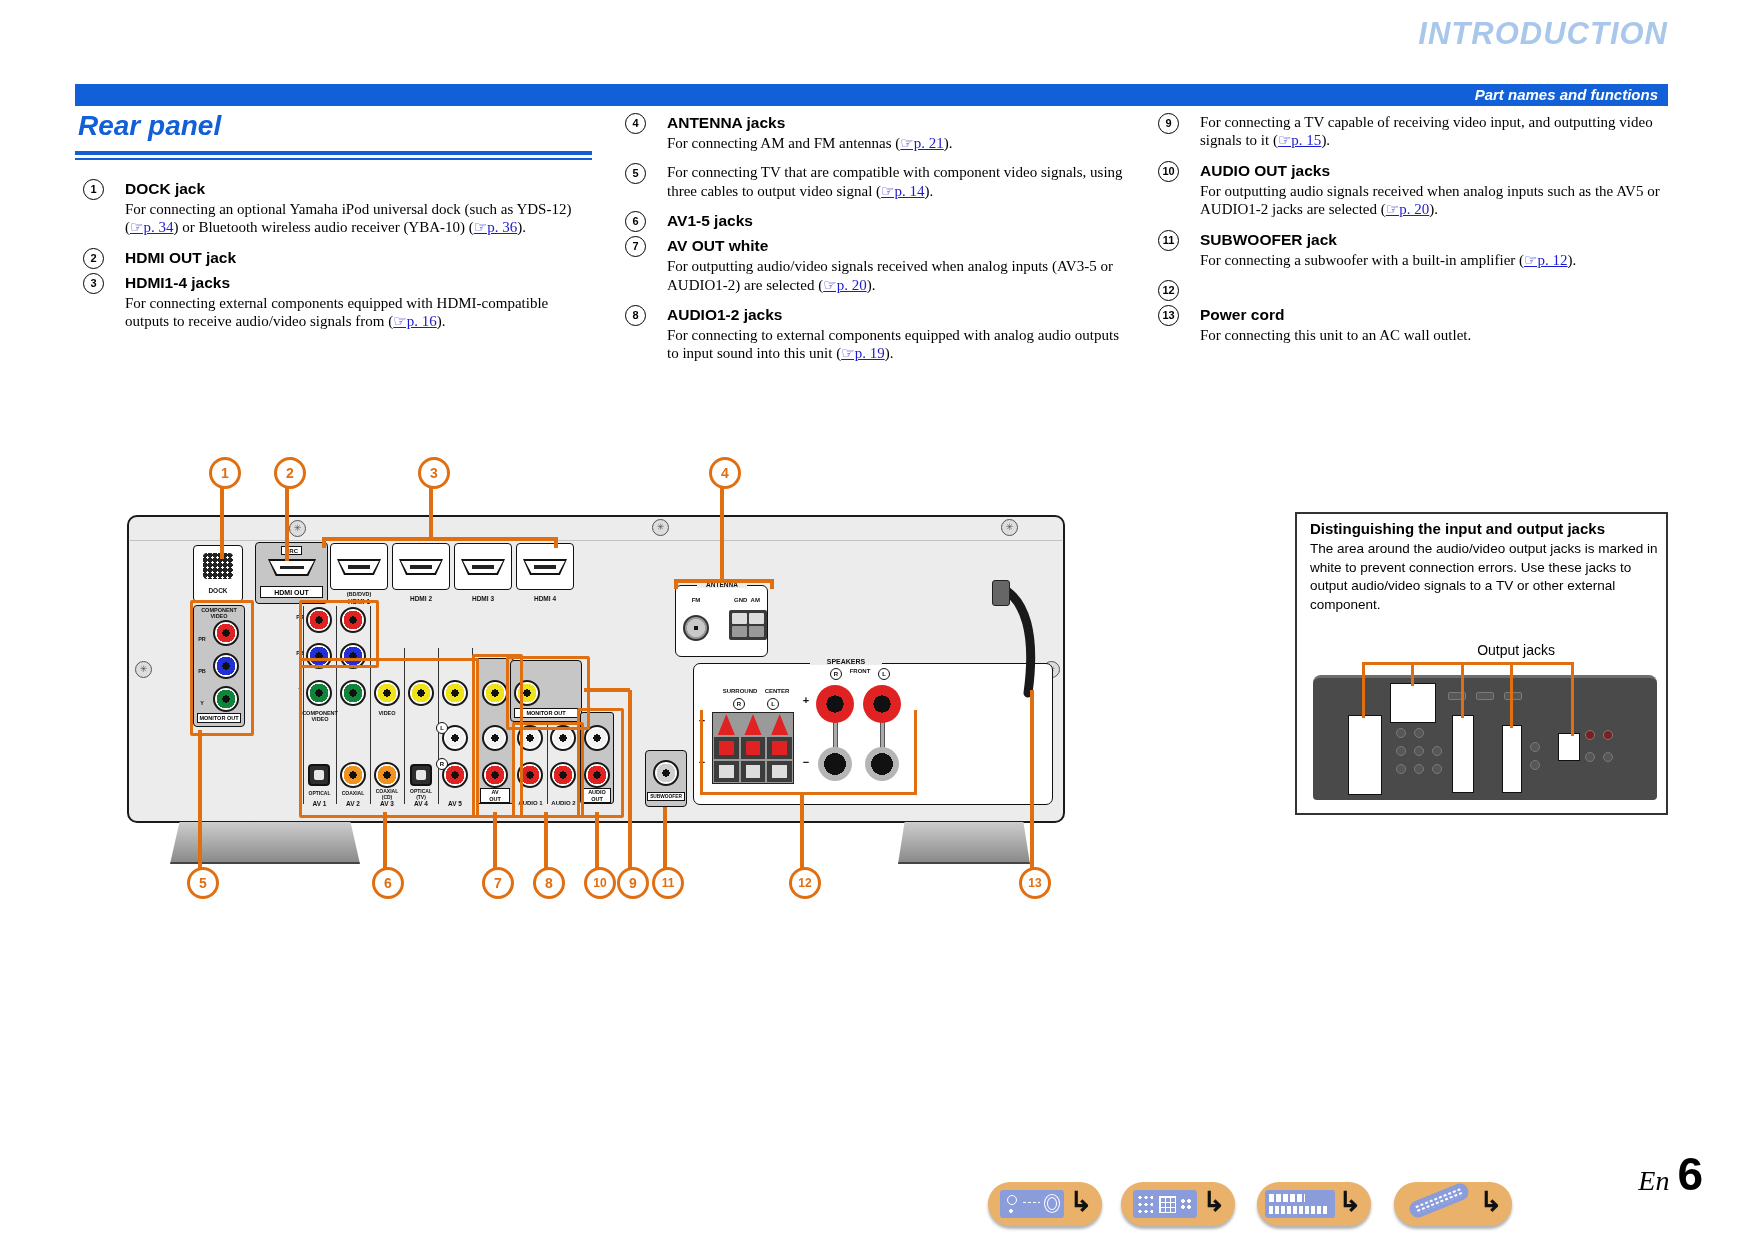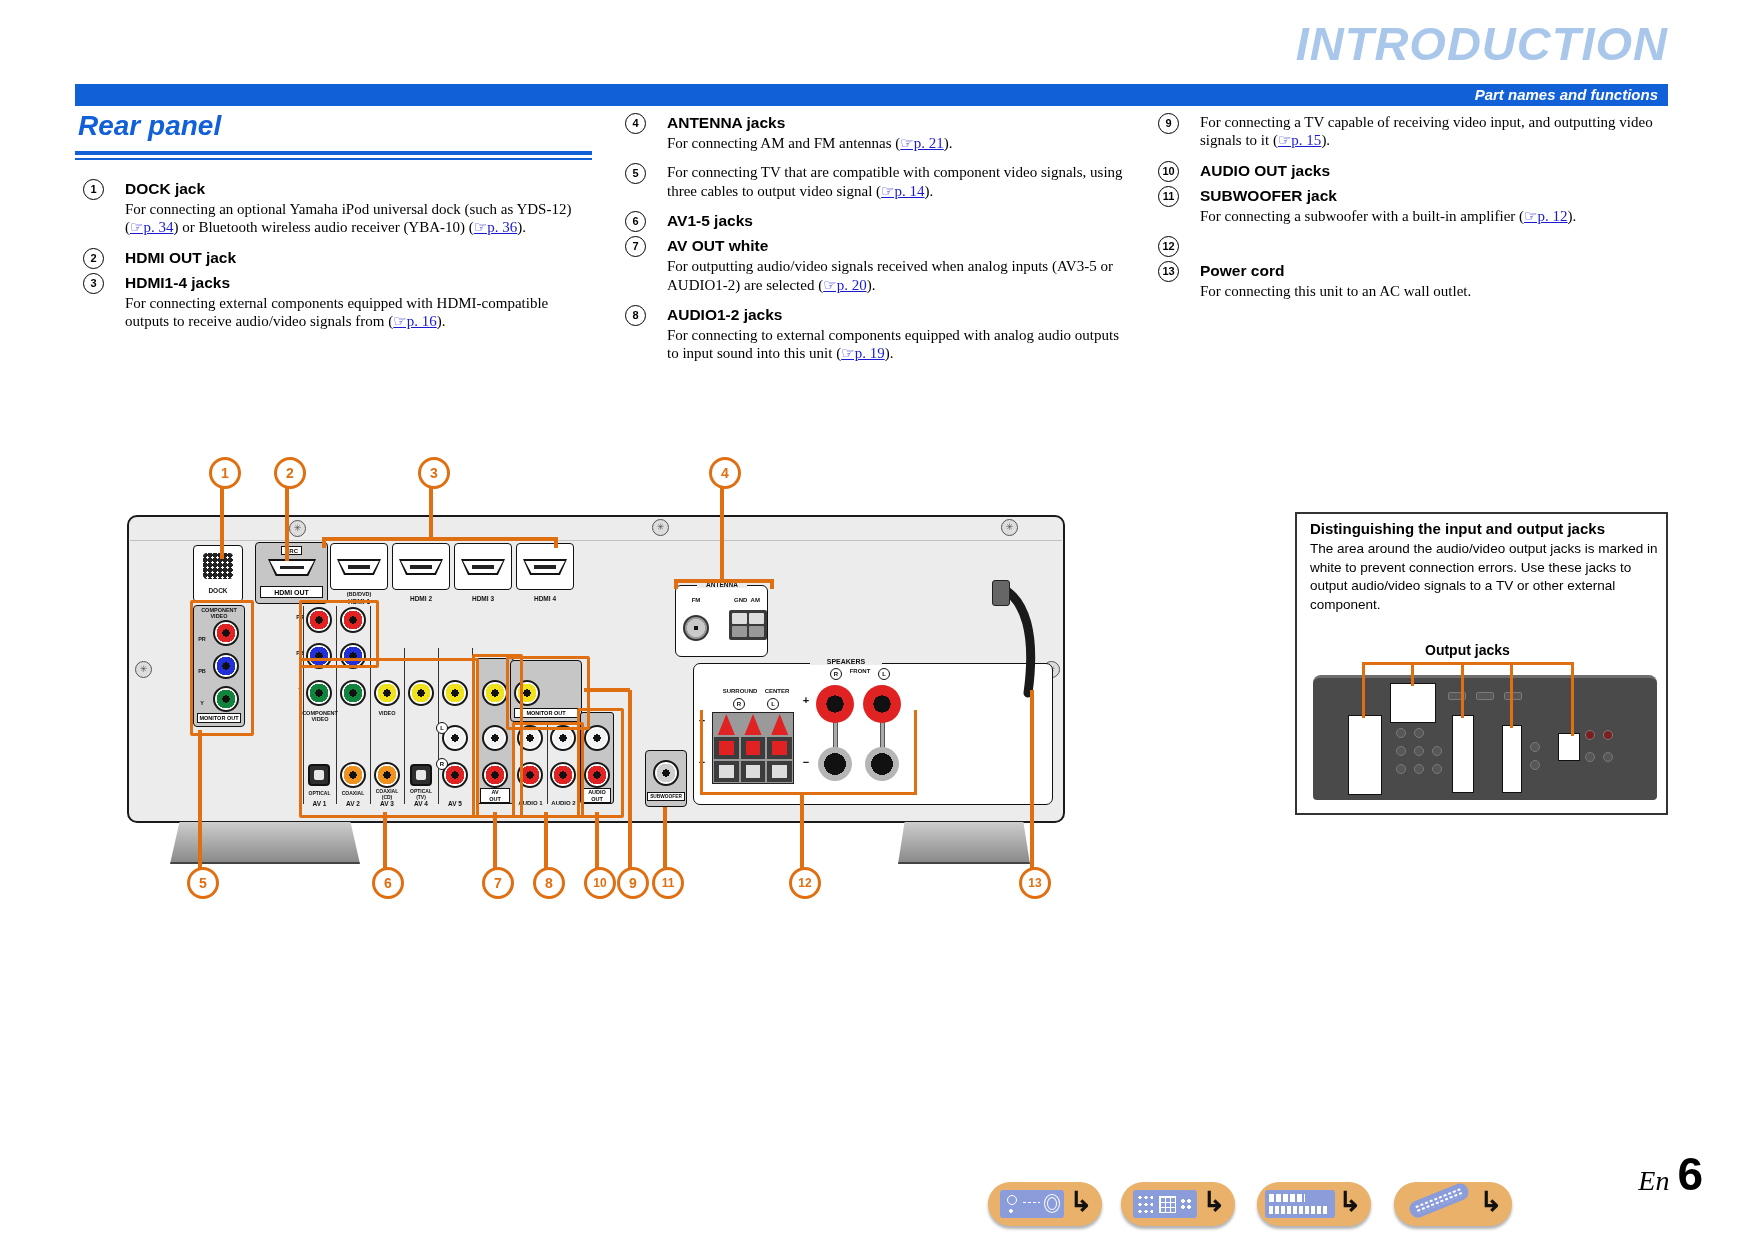--- a/index.html
+++ b/index.html
@@ -1,21 +1,21 @@
 <!DOCTYPE html>
 <html><head>
 <meta charset="utf-8">
 <style>
   html,body{margin:0;padding:0;}
   body{width:1755px;height:1240px;position:relative;background:#fff;overflow:hidden;
        font-family:"Liberation Sans",sans-serif;color:#000;}
   .abs{position:absolute;}
   .serif{font-family:"Liberation Serif",serif;}
   
-  .intro-title{position:absolute;top:16px;right:87px;font-size:47px;font-weight:bold;font-style:italic;
+  .intro-title{position:absolute;top:16px;right:87px;font-size:31px;font-weight:bold;font-style:italic;
                letter-spacing:1px;color:#a9c7ea;}
   .blue-bar{position:absolute;left:75px;top:84px;width:1593px;height:22px;background:#1160d8;
             color:#fff;font-style:italic;font-weight:bold;font-size:15px;line-height:22px;text-align:right;
             padding-right:10px;box-sizing:border-box;}
   .page-title{position:absolute;left:78px;top:110px;font-size:28px;font-weight:bold;font-style:italic;color:#1160d8;}
   .rule-a{position:absolute;left:75px;top:151px;width:517px;height:4px;background:#1160d8;}
   .rule-b{position:absolute;left:75px;top:158px;width:517px;height:2px;background:#1160d8;}
   
   .text-col{position:absolute;}
   .item{display:flex;margin-bottom:3px;}
@@ -156,20 +156,21 @@
     <div class="item">
       <span class="cnum">9</span>
       <div class="ibody">
         <p class="idesc">For connecting a TV capable of receiving video input, and outputting video signals to it (<a class="plink">☞p. 15</a>).</p>
       </div>
     </div>
     <div class="item">
       <span class="cnum">10</span>
       <div class="ibody">
         <div class="ititle" style="font-family: &quot;Liberation Sans&quot;, sans-serif;">AUDIO OUT jacks</div>
+        <p class="idesc">For outputting audio signals received when analog inputs such as the AV5 or AUDIO1-2 jacks are selected (<a class="plink">☞p. 20</a>).</p>
       </div>
     </div>
     <div class="item">
       <span class="cnum">11</span>
       <div class="ibody">
         <div class="ititle" style="font-family: &quot;Liberation Sans&quot;, sans-serif;">SUBWOOFER jack</div>
         <p class="idesc">For connecting a subwoofer with a built-in amplifier (<a class="plink">☞p. 12</a>).</p>
       </div>
     </div>
     <div class="item">
@@ -418,21 +419,21 @@
   <span class="callout" style="left:584px;top:867px;font-size:12px;">10</span>
   <span class="callout" style="left:617px;top:867px;">9</span>
   <span class="callout" style="left:652px;top:867px;font-size:12px;">11</span>
   <span class="callout" style="left:789px;top:867px;font-size:12px;">12</span>
   <span class="callout" style="left:1019px;top:867px;font-size:12px;">13</span>
 </div>
 
 <div class="inset"></div>
 <div style="position:absolute;left:1310px;top:520px;width:345px;font-size:15px;font-weight:bold;">Distinguishing the input and output jacks</div>
 <div style="position:absolute;left:1310px;top:540px;width:348px;font-size:13.5px;line-height:18.5px;">The area around the audio/video output jacks is marked in white to prevent connection errors. Use these jacks to output audio/video signals to a TV or other external component.</div>
-<div style="position:absolute;left:1425px;top:642px;width:130px;font-size:14px;font-weight:bold;">Output jacks</div>
+<div style="position:absolute;left:1425px;top:642px;width:130px;font-size:14px;font-weight:normal;text-align:right;">Output jacks</div>
 <div class="mini"></div>
 
 <div class="dimh" style="left:1448px;top:692px;"></div>
 <div class="dimh" style="left:1476px;top:692px;"></div>
 <div class="dimh" style="left:1504px;top:692px;"></div>
 <div class="dimj" style="left:1396px;top:728px;"></div>
 <div class="dimj" style="left:1414px;top:728px;"></div>
 <div class="dimj" style="left:1396px;top:746px;"></div>
 <div class="dimj" style="left:1414px;top:746px;"></div>
 <div class="dimj" style="left:1396px;top:764px;"></div>

